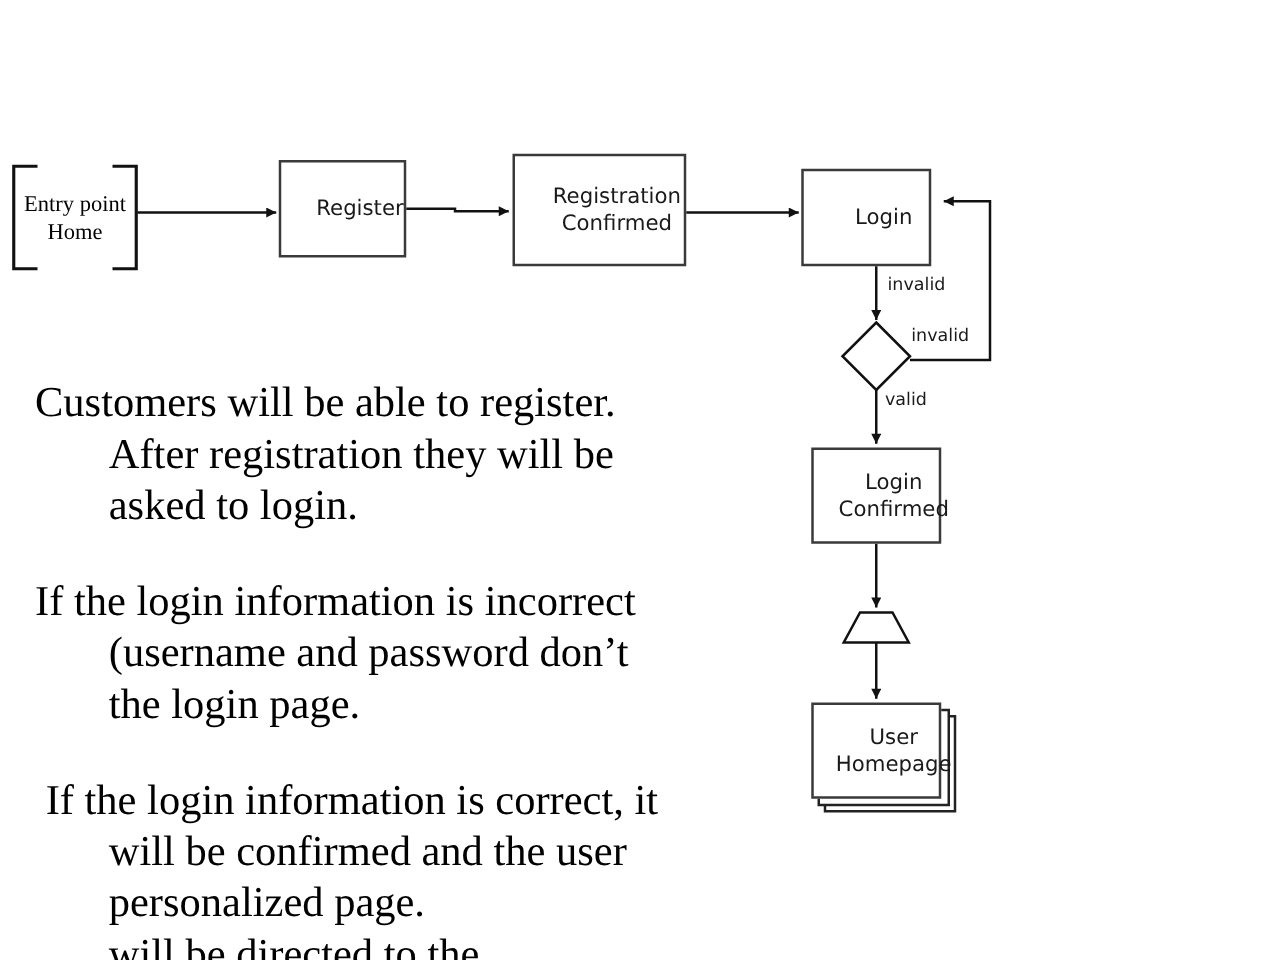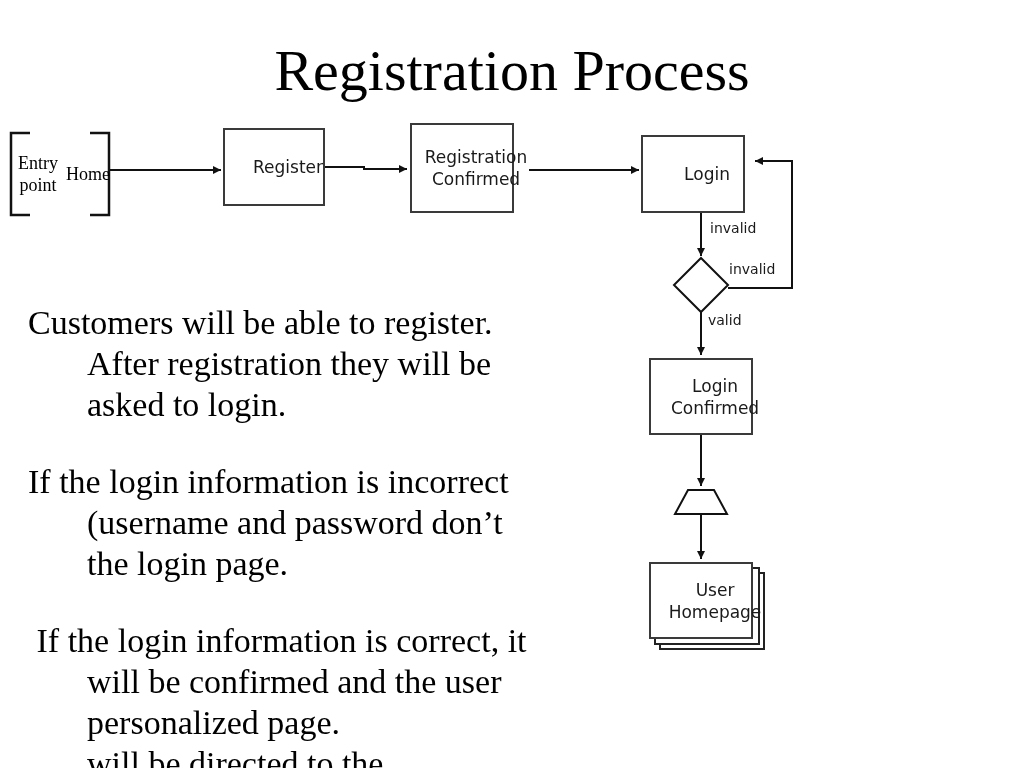--- a/index.html
+++ b/index.html
@@ -43,31 +43,31 @@
     align-items: center;
     justify-content: center;
     text-align: center;
     font-family: "DejaVu Sans", sans-serif;
     font-size: 17px;
     line-height: 22px;
     color: #1a1a1a;
     padding-left: 28px;
   }
   #register-box   { left: 223px; top: 128px; width: 102px; height: 78px; }
-  #rc-box         { left: 410px; top: 123px; width: 104px; height: 90px; }
+  #rc-box         { left: 410px; top: 123px; width: 139px; height: 90px; }
   #login-box      { left: 641px; top: 135px; width: 104px; height: 78px; }
   #lc-box         { left: 649px; top: 358px; width: 104px; height: 77px; }
   #uh-box         { left: 649px; top: 562px; width: 104px; height: 77px; }
   
   #entry-text {
     position: absolute;
     left: 10px; top: 133px;
     width: 100px; height: 82px;
     display: flex;
-    flex-direction: row;
+    flex-direction: column;
     align-items: center;
     justify-content: center;
     text-align: center;
     font-family: "Liberation Serif", serif;
     font-size: 18px;
     line-height: 22px;
     color: #000;
   }
   
   .edge-label {
@@ -120,21 +120,20 @@
     <path d="M728,288 H792 V161 H755" fill="none" stroke="#111" stroke-width="2" marker-end="url(#arrow)"></path>
     <line x1="701" y1="312" x2="701" y2="355" stroke="#111" stroke-width="2" marker-end="url(#arrow)"></line>
     <line x1="701" y1="434" x2="701" y2="486" stroke="#111" stroke-width="2" marker-end="url(#arrow)"></line>
     <line x1="701" y1="514" x2="701" y2="559" stroke="#111" stroke-width="2" marker-end="url(#arrow)"></line>
 
     <polygon points="701,258 728,285 701,312 674,285" fill="#fff" stroke="#111" stroke-width="2"></polygon>
 
     <polygon points="688,490 714,490 727,514 675,514" fill="#fff" stroke="#111" stroke-width="2"></polygon>
   </svg>
 
-  <div id="title">Registration Process</div>
 
   <div id="entry-text">
     <span>Entry point</span>
     <span>Home</span>
   </div>
 
   <div id="register-box" class="node-box">
     <span>Register</span>
   </div>
 

